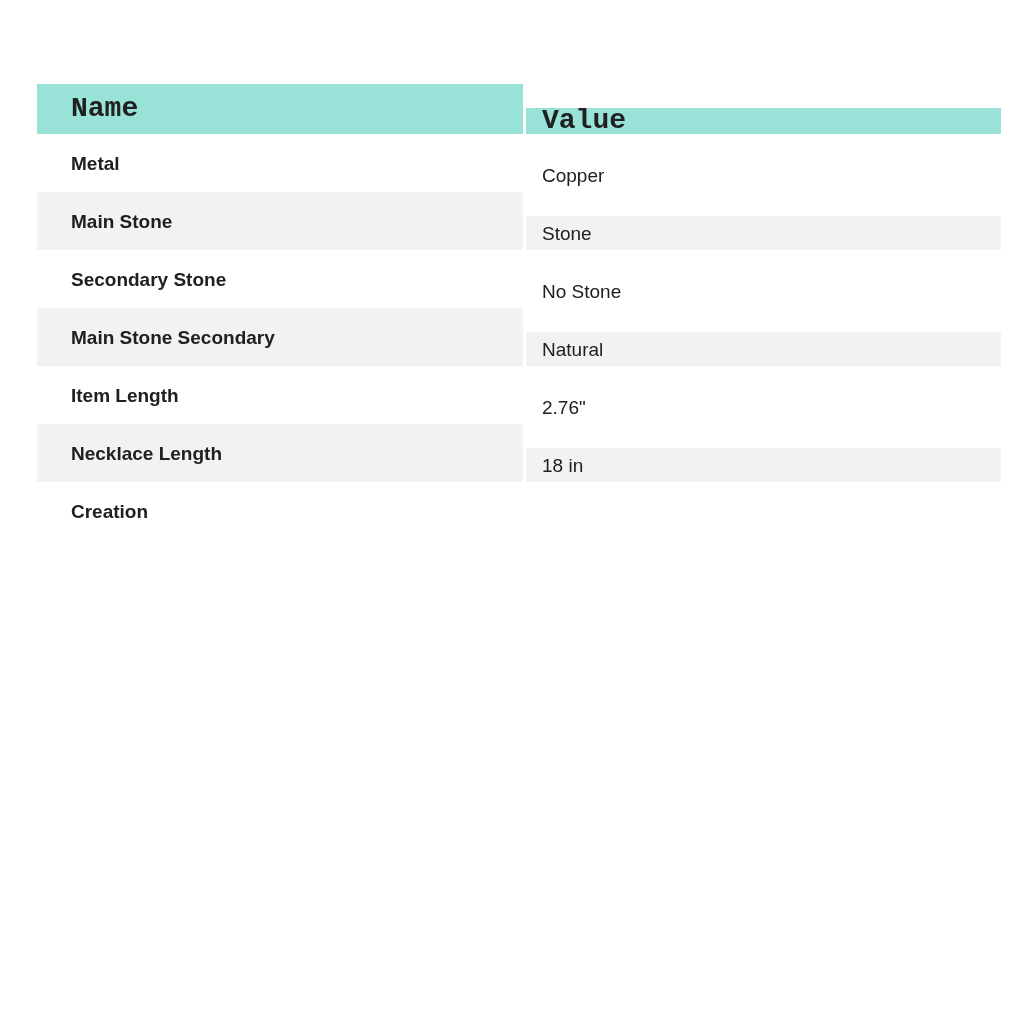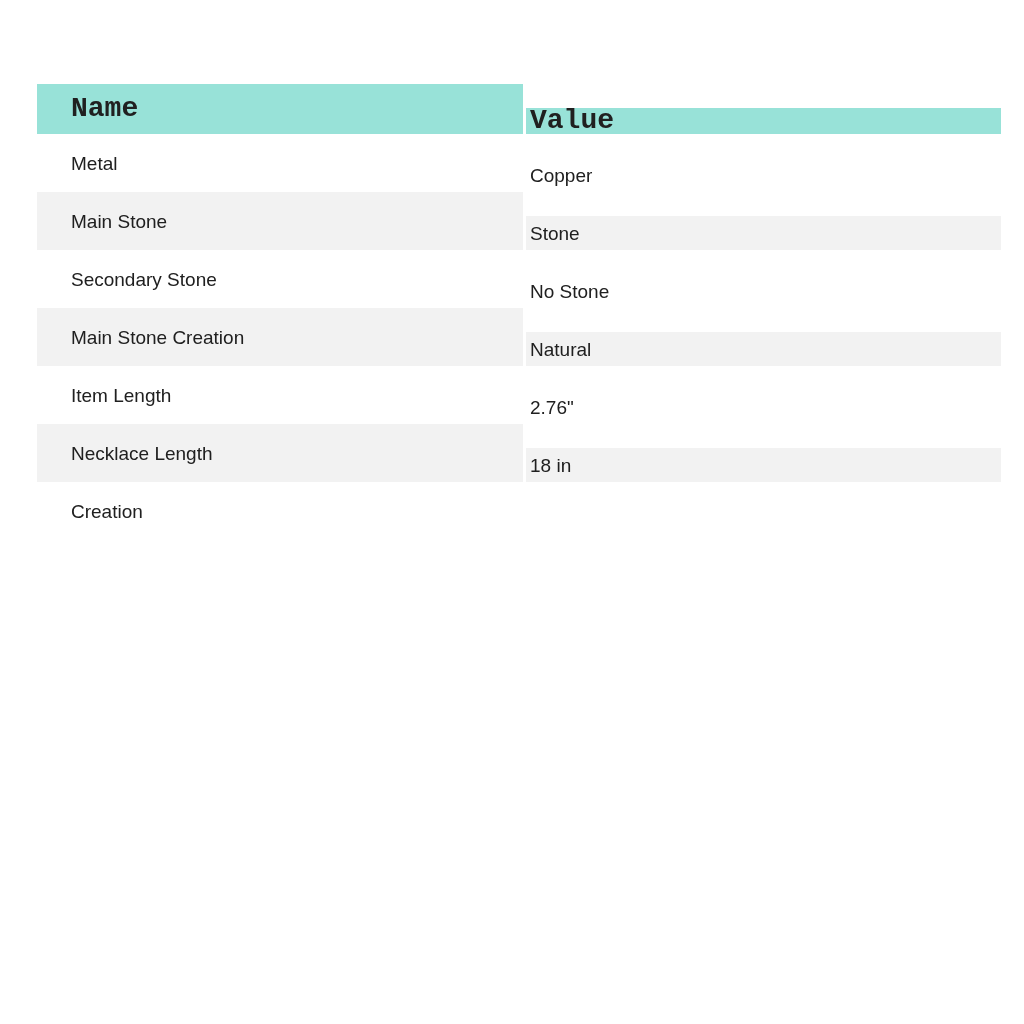--- a/index.html
+++ b/index.html
@@ -31,25 +31,26 @@
     font-size: 19px;
     line-height: 1;
     overflow: hidden;
     white-space: nowrap;
   }
 
   .cell.name {
     width: 486px;
     flex: 0 0 486px;
     padding-left: 34px;
+    font-weight: bold;
   }
 
   .cell.value {
     flex: 1 1 auto;
-    padding-left: 4px;
+    padding-left: 16px;
     margin-top: 24px;
   }
 
   .header-row {
     height: 50px;
   }
 
   .header-row .cell {
     background: var(--header-bg, #98e2d8);
     font-weight: 700;
@@ -86,21 +87,21 @@
     </div>
     <div class="row body-row">
       <div class="cell name">Main Stone</div>
       <div class="cell value">Stone</div>
     </div>
     <div class="row body-row">
       <div class="cell name">Secondary Stone</div>
       <div class="cell value">No Stone</div>
     </div>
     <div class="row body-row">
-      <div class="cell name">Main Stone Creation</div>
+      <div class="cell name">Main Stone Secondary</div>
       <div class="cell value">Natural</div>
     </div>
     <div class="row body-row">
       <div class="cell name">Item Length</div>
       <div class="cell value">2.76"</div>
     </div>
     <div class="row body-row">
       <div class="cell name">Necklace Length</div>
       <div class="cell value">18 in</div>
     </div>

